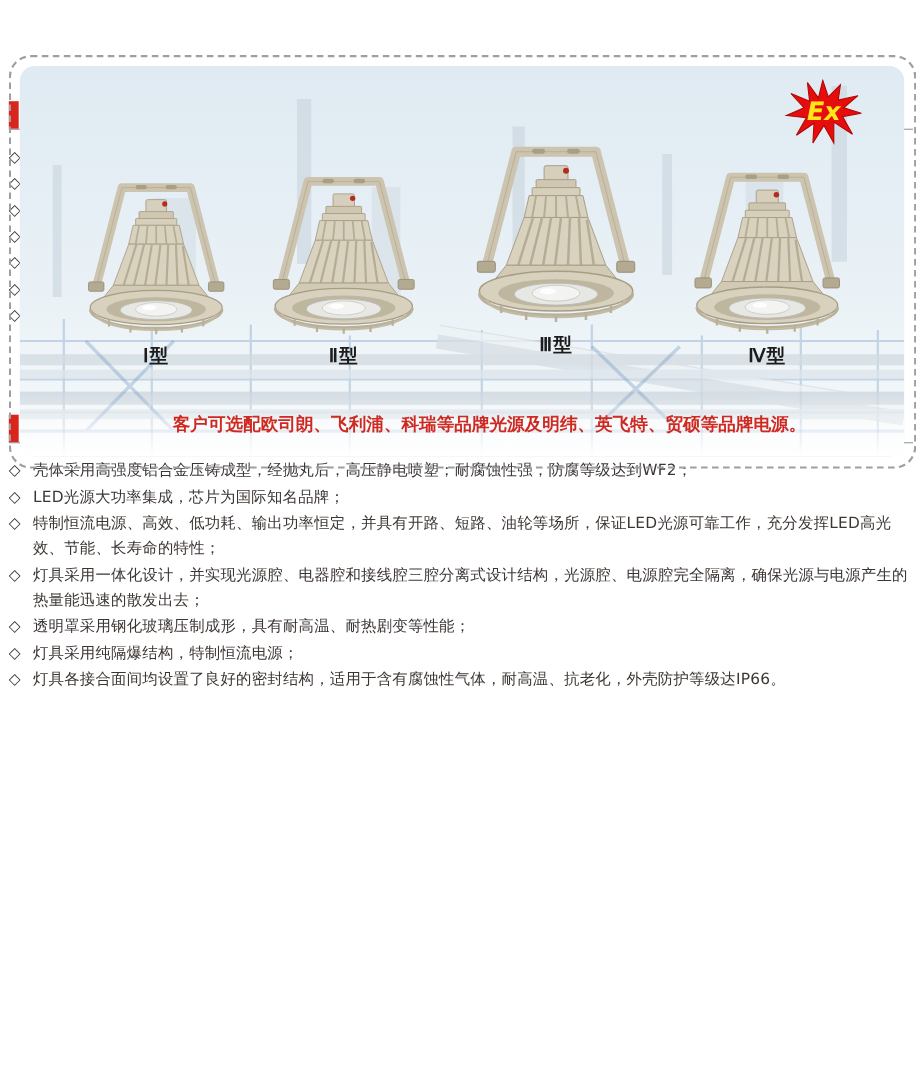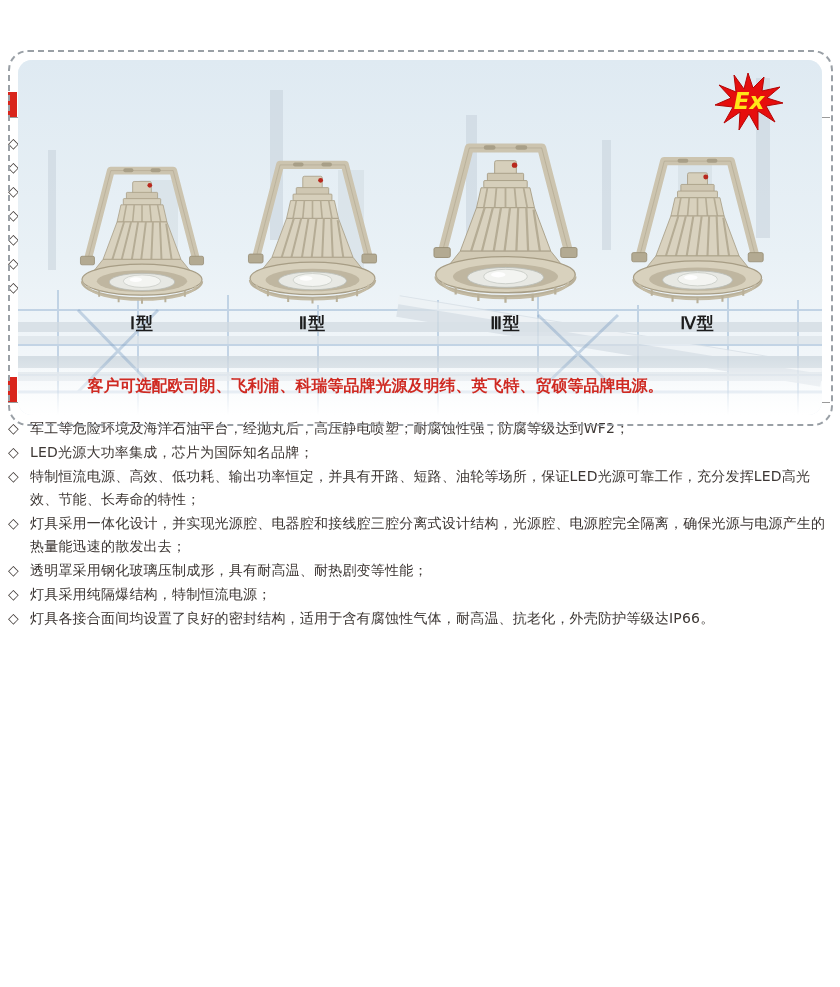--- a/index.html
+++ b/index.html
@@ -12,30 +12,30 @@
            border:2px dashed #9aa0a6; border-radius:20px; }
   .photo { position:absolute; left:8px; top:8px; width:804px; height:355px;
            border-radius:14px; overflow:hidden; background:#e6eff5; }
   .photo .bg { position:absolute; left:0; top:0; width:100%; height:100%; }
 
   .ex-badge { position:absolute; left:694px; top:12px; width:72px; height:60px; }
 
   .model { position:absolute; display:flex; flex-direction:column; align-items:center;font-family:Liberation Mono, monospace; }
   .model-1 { left:44px;  top:102px; width:160px; }
   .model-2 { left:212px; top:96px;  width:165px; }
-  .model-3 { left:390px; top:78px;  width:195px;align-items:center; }
+  .model-3 { left:390px; top:68px;  width:195px;align-items:center; }
   .model-4 { left:592px; top:92px;  width:175px;justify-content:center; }
   .model-1 .lamp-svg { height:148px; }
   .model-2 .lamp-svg { height:154px; }
   .model-3 .lamp-svg { height:172px; }
   .model-4 .lamp-svg { height:158px; }
   .lamp-svg { width:100%; }
   .model-label { margin-top:2px; font-size:17px; font-weight:bold; color:#1c1c1c; letter-spacing:1px; }
 
-  .caption { position:absolute; left:0; top:316px; width:715px; text-align:center;
+  .caption { position:absolute; left:0; top:316px; width:715px; text-align:right;
              font-size:16px; font-weight:bold; color:#cf2a22; }
 
   
   .sec { margin:0 10px 0 8px; }
   .sec-usage   { margin-top:51px; }
   .sec-feature { margin-top:77px; }
   .sec-h { display:flex; align-items:center; gap:9px; height:27px;
            border-bottom:1px solid #9a9a9a; }
   .red-bar { width:9px; height:25px; background:#d9251c; flex:none; }
   .sec-h h2 { margin:0; font-size:20px; font-weight:bold; color:#3c3633; line-height:25px; }
@@ -214,21 +214,21 @@
 
   <section class="sec sec-feature">
     <div class="sec-h">
       <span class="red-bar"></span>
       <h2>产品特点</h2>
     </div>
     <ul class="bullets">
 
         <li>
           <span class="diamond">◇</span>
-          <span class="li-text">军工等危险环境及海洋石油平台，经抛丸后，高压静电喷塑；耐腐蚀性强，防腐等级达到WF2；</span>
+          <span class="li-text">壳体采用高强度铝合金压铸成型，经抛丸后，高压静电喷塑；耐腐蚀性强，防腐等级达到WF2；</span>
         </li>
 
         <li>
           <span class="diamond">◇</span>
           <span class="li-text">LED光源大功率集成，芯片为国际知名品牌；</span>
         </li>
 
         <li>
           <span class="diamond">◇</span>
           <span class="li-text">特制恒流电源、高效、低功耗、输出功率恒定，并具有开路、短路、油轮等场所，保证LED光源可靠工作，充分发挥LED高光效、节能、长寿命的特性；</span>

